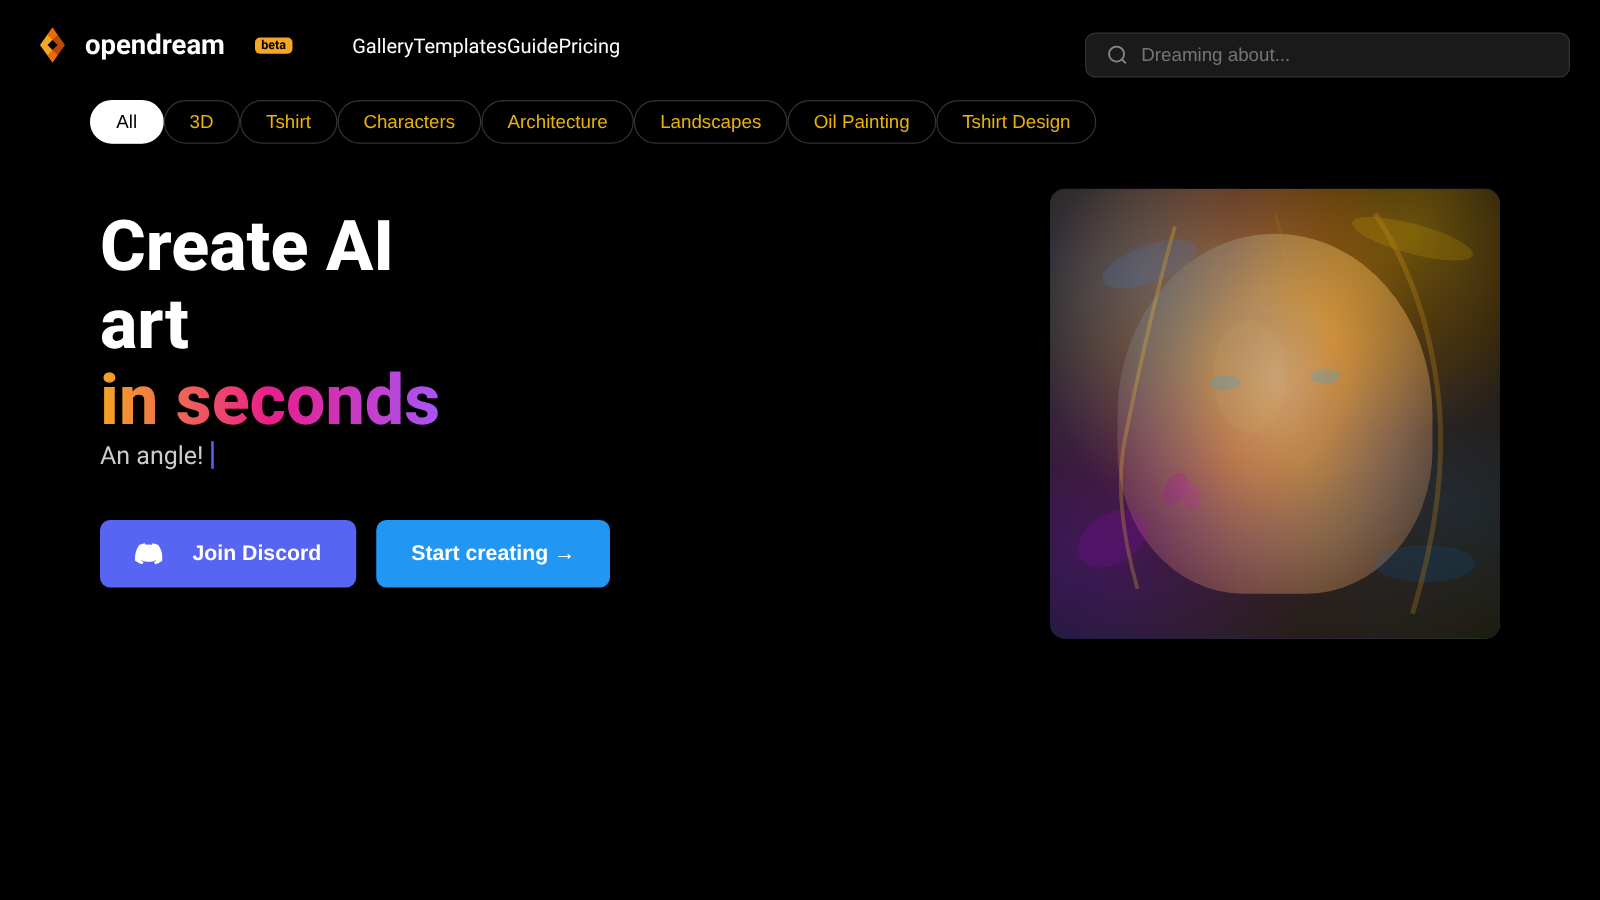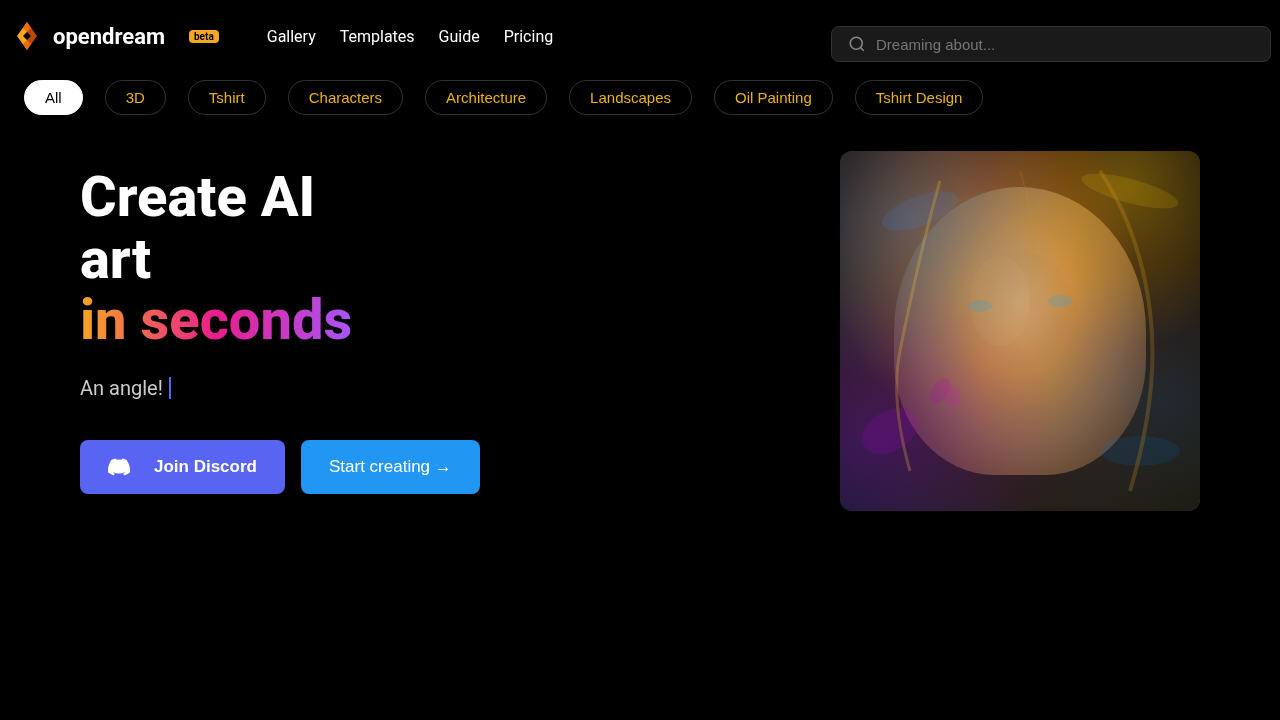--- a/index.html
+++ b/index.html
@@ -9,21 +9,21 @@
       font-family: -apple-system, BlinkMacSystemFont, 'Segoe UI', Roboto, sans-serif;
       width: 1280px;
       height: 720px;
       overflow: hidden;
     }
 
     
     nav {
       display: flex;
       align-items: center;
-      padding: 0 9px;
+      padding: 0 24px;
       height: 72px;
       gap: 32px;
     }
     .logo-area {
       display: flex;
       align-items: center;
       gap: 8px;
       margin-right: 16px;
     }
     .logo-icon {
@@ -40,62 +40,62 @@
       background: #f5a623;
       color: #000;
       padding: 1px 5px;
       border-radius: 4px;
       font-weight: 700;
       margin-left: 16px;
       vertical-align: super;
     }
     .nav-links {
       display: flex;
-      gap: 24px;
       align-items: center;
     }
     .nav-link {
       color: #fff;
       text-decoration: none;
       font-size: 16px;
       font-weight: 400;
       cursor: pointer;
     }
     .search-bar {
       margin-left: auto;
       display: flex;
       align-items: center;
       background: #1a1a1a;
       border: 1px solid #333;
       border-radius: 8px;
       padding: 8px 16px;
       gap: 10px;
-      width: 440px;
+      width: 388px;
       margin-top: 16px;
     }
     .search-bar input {
       background: transparent;
       border: none;
       outline: none;
       color: #888;
       font-size: 15px;
       width: 100%;
     }
     .search-icon-svg {
       color: #888;
       flex-shrink: 0;
     }
 
     
     .filter-bar {
       display: flex;
       align-items: center;
-      gap: 22px;
+      gap: 0;
       padding: 8px 24px 16px;
       overflow: hidden;
+      margin-left: 48px;
     }
     .tag {
       padding: 8px 20px;
       border-radius: 999px;
       font-size: 15px;
       font-weight: 500;
       cursor: pointer;
       white-space: nowrap;
       border: 1.5px solid #333;
       background: transparent;
@@ -127,21 +127,20 @@
     }
     .hero-title .gradient-line {
       background: linear-gradient(90deg, #f5a623 0%, #e91e8c 50%, #a855f7 100%);
       -webkit-background-clip: text;
       -webkit-text-fill-color: transparent;
       background-clip: text;
     }
     .hero-subtitle {
       font-size: 20px;
       color: #ccc;
-      margin-top: 24px;
       display: flex;
       align-items: center;
       gap: 4px;
     }
     .cursor-blink {
       display: inline-block;
       width: 2px;
       height: 22px;
       background: #5865f2;
       margin-left: 2px;
@@ -168,21 +167,21 @@
     .btn-start {
       display: flex;
       align-items: center;
       gap: 8px;
       background: #2196f3;
       color: #fff;
       border: none;
       border-radius: 8px;
       padding: 16px 28px;
       font-size: 17px;
-      font-weight: 400;
+      font-weight: 700;
       cursor: pointer;
     }
     .hero-image {
       width: 360px;
       height: 360px;
       border-radius: 12px;
       overflow: hidden;
       flex-shrink: 0;
       margin-top: 4px;
       background: linear-gradient(135deg, #1a1a2e 0%, #16213e 30%, #0f3460 60%, #533483 80%, #2d6a4f 100%);

